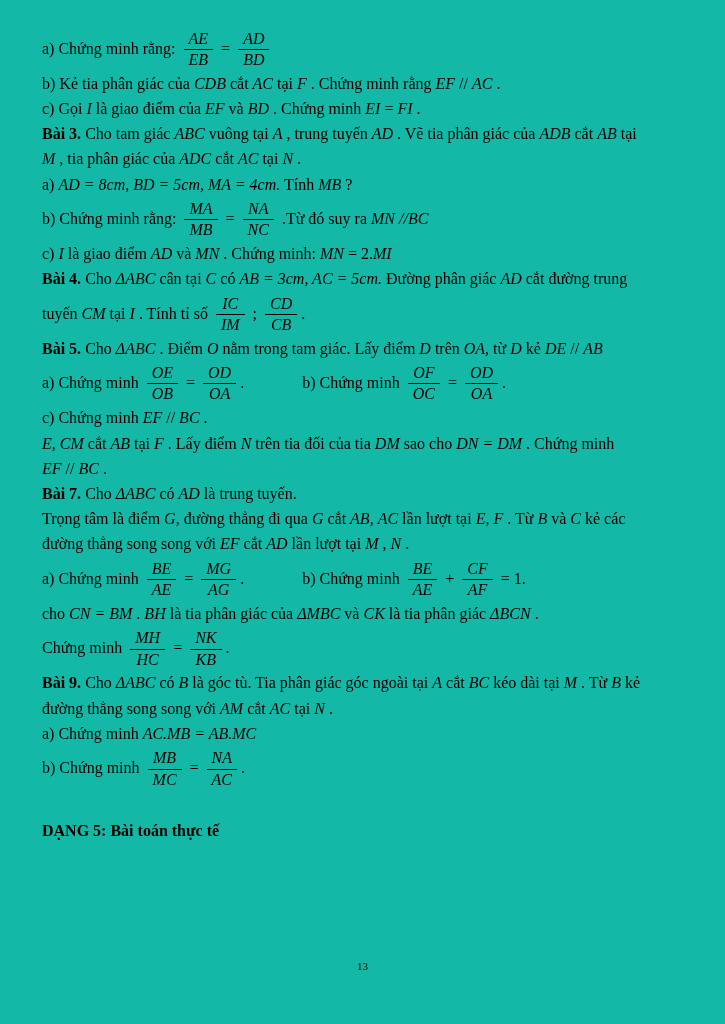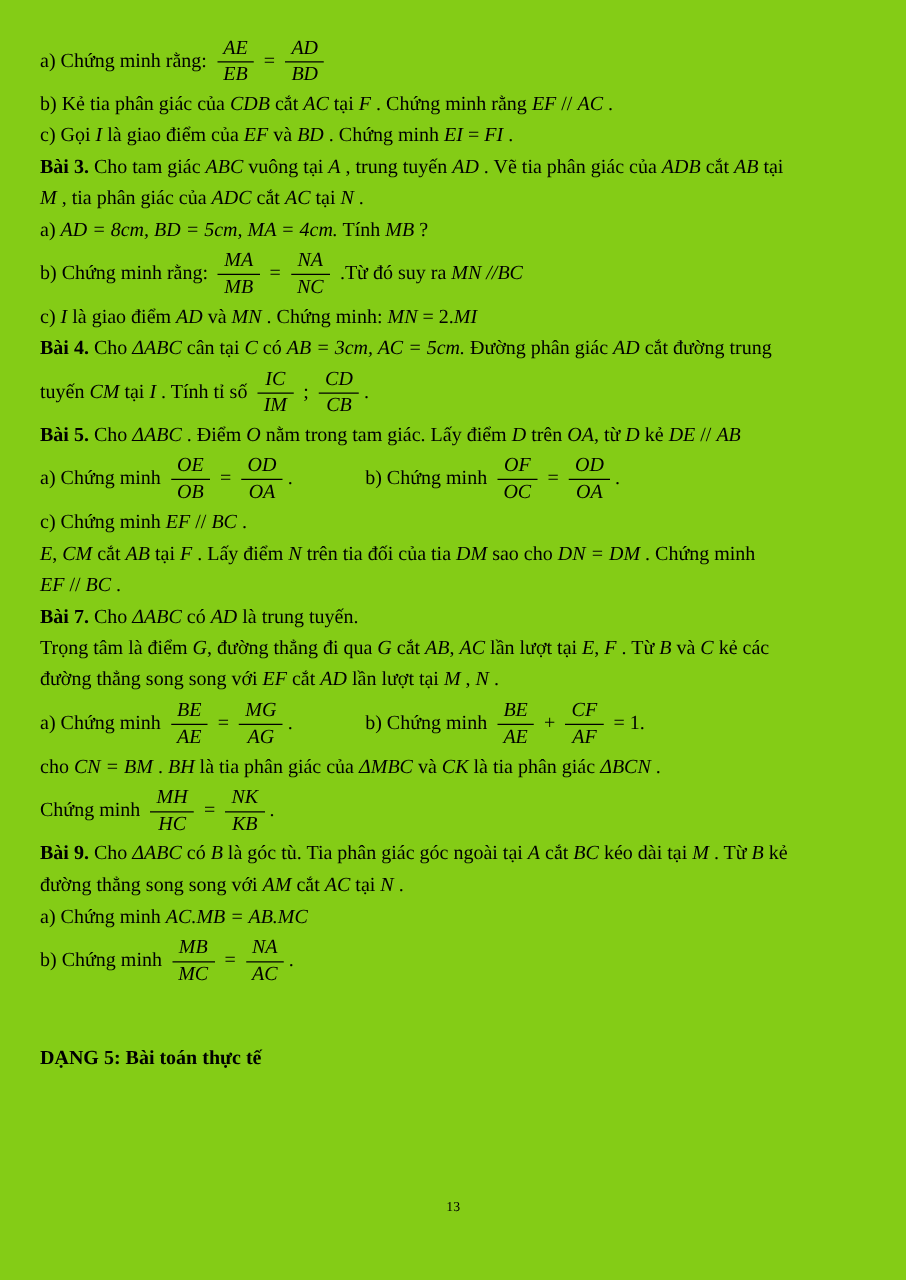--- a/index.html
+++ b/index.html
@@ -5,25 +5,25 @@
   html, body {
     margin: 0;
     padding: 0;
     background: #e8e8e8;
   }
   .page {
     position: relative;
     width: 725px;
     height: 1024px;
     margin: 0 auto;
-    background: #84cc16;
+    background: #14b8a6;
     font-family: "Liberation Serif", "DejaVu Serif", serif;
     color: #000000;
     box-sizing: border-box;
-    padding: 26px 40px 0 32px;
+    padding: 26px 40px 0 42px;
     overflow: hidden;
   }
   .doc-body { width: 100%; }
   .line {
     font-size: 16px;
     line-height: 1.42;
     margin: 2.5px 0;
     white-space: normal;
   }
   .line b { font-weight: bold; }
@@ -43,21 +43,21 @@
     padding: 0 5px 1px 5px;
   }
   .frac .den {
     padding: 1px 5px 0 5px;
   }
   .tab {
     display: inline-block;
     width: 58px;
   }
   .spaced-top {
-    margin-top: 46px;
+    margin-top: 30px;
   }
   .footer {
     position: absolute;
     bottom: 52px;
     left: 0;
     width: 100%;
     text-align: center;
     font-size: 11px;
   }
 </style>

